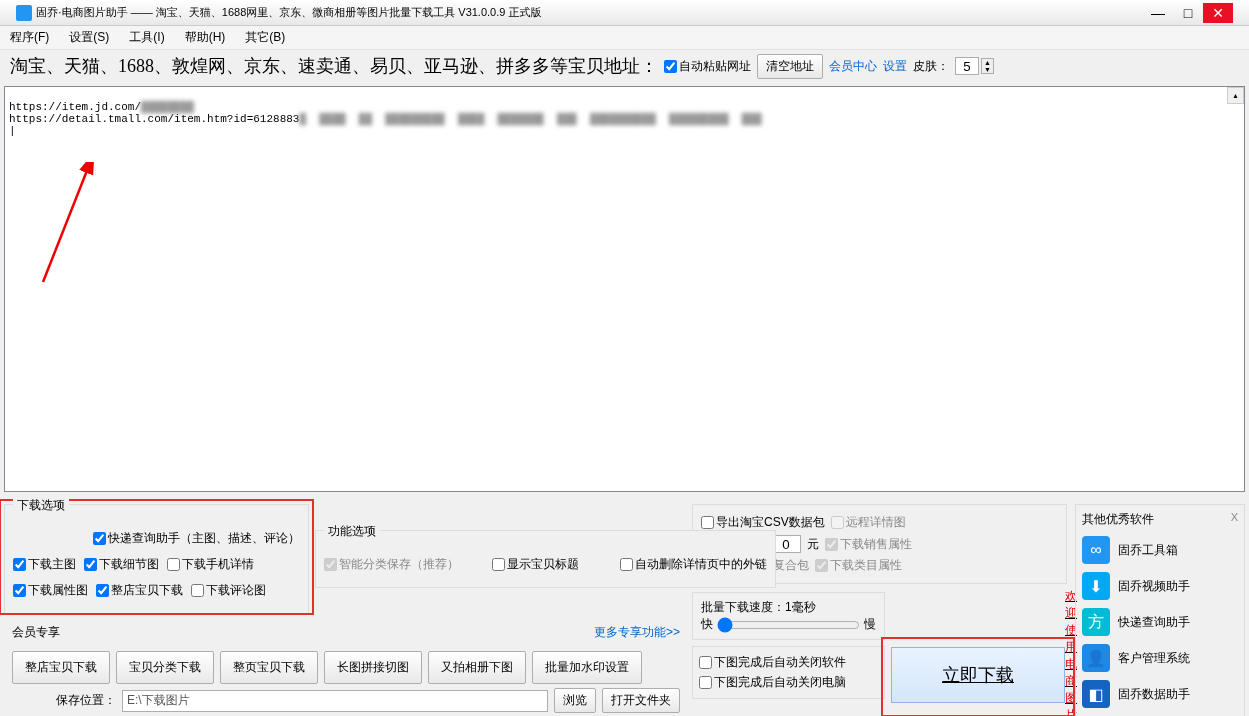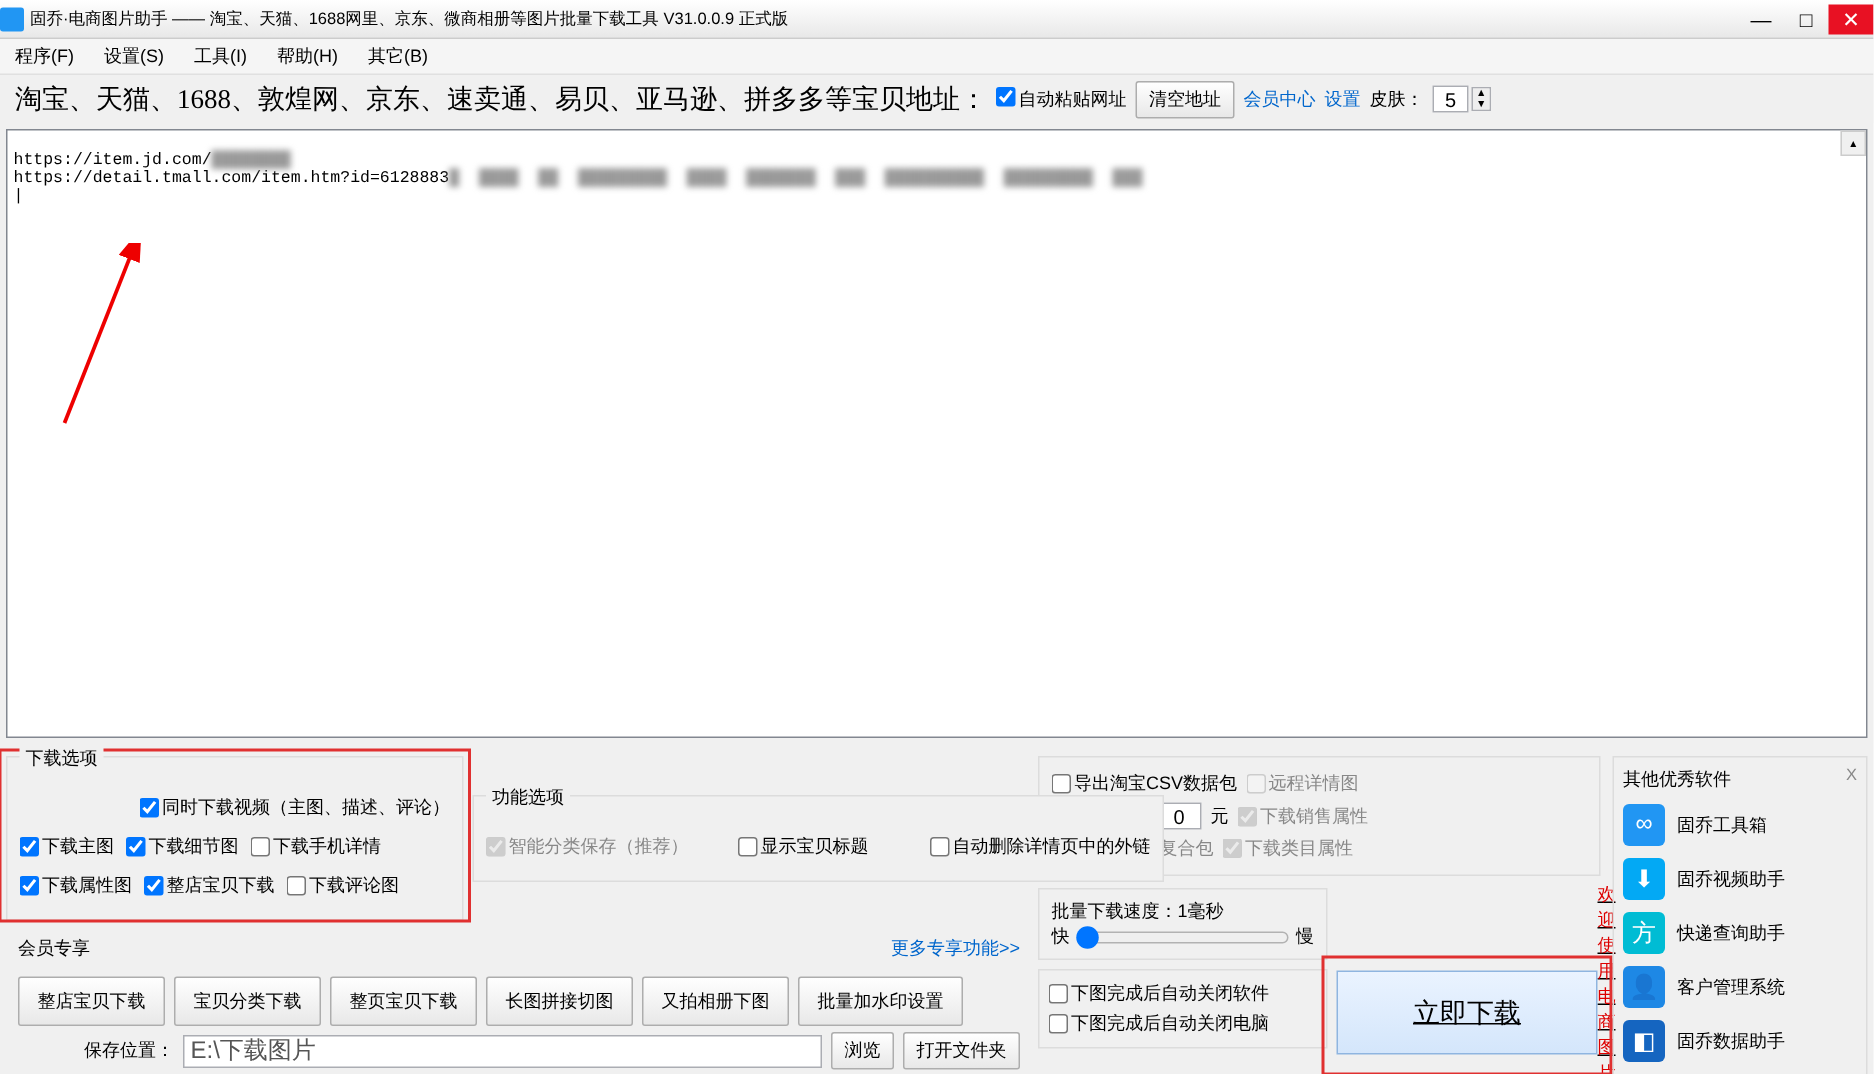--- a/index.html
+++ b/index.html
@@ -1,27 +1,27 @@
 <!DOCTYPE html>
 <html><head>
 <meta charset="utf-8">
 <style>
 * { box-sizing: border-box; margin: 0; padding: 0; }
 body { font-family: "SimSun", "宋体", sans-serif; font-size: 12px; background: #f0f0f0; color: #000; width: 1249px; height: 716px; overflow: hidden; position: relative; }
-.titlebar { height: 26px; background: linear-gradient(#fff, #e8e8e8); display: flex; align-items: center; padding: 0 0; border-bottom: 1px solid #ccc; }
+.titlebar { height: 26px; background: linear-gradient(#fff, #e8e8e8); display: flex; align-items: center; padding: 0 16px; border-bottom: 1px solid #ccc; }
 .titlebar .icon { width: 16px; height: 16px; background: #2196f3; margin-right: 4px; border-radius: 2px; }
 .titlebar .title { flex: 1; font-size: 11px; color: #000; }
 .titlebar .winbtns { display: flex; }
 .titlebar .winbtn { width: 30px; height: 20px; display: flex; align-items: center; justify-content: center; font-size: 14px; }
 .titlebar .close { background: #e81123; color: #fff; }
 .menubar { height: 24px; background: #f5f5f5; display: flex; align-items: center; padding: 0 10px; gap: 20px; border-bottom: 1px solid #e0e0e0; }
 .menubar span { cursor: pointer; }
 .caption-row { height: 32px; display: flex; align-items: center; padding: 0 10px; gap: 6px; background: #f0f0f0; }
 .caption { font-size: 18px; font-family: "SimSun"; font-weight: normal; }
-.caption-row .chk-label { display: flex; align-items: flex-start; }
+.caption-row .chk-label { display: flex; align-items: center; }
 .caption-row input[type=checkbox] { margin-right: 2px; }
 .btn { background: linear-gradient(#fff,#e8e8e8); border: 1px solid #adadad; padding: 3px 8px; font-size: 12px; cursor: pointer; border-radius: 2px; }
 .link-blue { color: #0066cc; cursor: pointer; }
 .skin { display: flex; align-items: center; gap: 2px; }
 .skin input { width: 24px; text-align: center; border: 1px solid #abadb3; height: 18px; }
 .spin-arrows { display: flex; flex-direction: column; font-size: 7px; line-height: 7px; border: 1px solid #abadb3; }
 .spin-arrows span { padding: 0 2px; background: #eee; }
 .url-box { margin: 4px; border: 1px solid #828790; background: #fff; height: 406px; position: relative; overflow: hidden; }
 .url-content { padding: 2px 4px; font-family: "Courier New", monospace; font-size: 11px; white-space: pre; position: relative; }
 .url-content .blur { color: #999; filter: blur(2px); display: inline-block; }
@@ -32,21 +32,21 @@
 .group-title { position: absolute; top: -8px; left: 8px; background: #f0f0f0; padding: 0 4px; font-size: 12px; }
 .redbox1 { position: absolute; border: 2px solid #e03030; pointer-events: none; }
 .opts-row { display: flex; align-items: center; gap: 8px; margin: 4px 0; height: 22px; }
 .opts-row label { display: flex; align-items: center; gap: 2px; white-space: nowrap; }
 input[type=checkbox], input[type=radio] { width: 13px; height: 13px; }
 input[type=checkbox]:disabled + span, label.disabled { color: #888; }
 .vip-row { display: flex; align-items: flex-end; gap: 6px; margin-top: 10px; padding: 0 8px; }
 .big-btn { background: linear-gradient(#fff,#e8e8e8); border: 1px solid #adadad; padding: 7px 12px; font-size: 12px; cursor: pointer; border-radius: 2px; }
 .more-link { color: #0066cc; cursor: pointer; margin-left: auto; }
 .save-row { display: flex; align-items: center; gap: 6px; padding: 4px 8px; margin-left: 44px; }
-.save-row input[type=text] { flex: 1; border: 1px solid #abadb3; height: 22px; padding: 0 4px; font-size: 16px; color: #555; }
+.save-row input[type=text] { flex: 1; border: 1px solid #abadb3; height: 22px; padding: 0 4px; font-size: 12px; color: #555; }
 .right-col { width: 375px; display: flex; flex-direction: column; }
 .csv-group { border: 1px solid #dcdcdc; padding: 6px 8px; margin-top: 8px; }
 .csv-row { display: flex; align-items: center; gap: 6px; margin: 3px 0; white-space: nowrap; }
 .csv-row label { display: flex; align-items: center; gap: 2px; }
 .csv-row label.disabled { color: #888; }
 .csv-row input[type=text] { width: 30px; border: 1px solid #abadb3; text-align: center; height: 18px; }
 .csv-row select { height: 20px; border: 1px solid #abadb3; font-size: 12px; }
 .speed-group { border: 1px solid #dcdcdc; padding: 6px 8px; margin-top: 8px; }
 .slider-row { display: flex; align-items: center; gap: 4px; }
 .slider-row input[type=range] { flex: 1; }
@@ -131,21 +131,21 @@
 
 <div class="lower">
   <div class="left-col">
     <div class="opt-container">
       <div class="group g-download">
         <div class="redbox1" style="left:-6px;top:-6px;right:-6px;bottom:-2px;"></div>
         <div class="group-title">下载选项</div>
         <div class="opts-row" style="margin-left:80px;">
           <label>
               <input type="checkbox" checked="" style="">
-              <span>同时下载视频（主图、描述、评论）</span>
+              <span>快递查询助手（主图、描述、评论）</span>
             </label>
         </div>
         <div class="opts-row">
           <label>
               <input type="checkbox" checked="" style="">
               <span>下载主图</span>
             </label>
           <label>
               <input type="checkbox" checked="" style="">
               <span>下载细节图</span>

